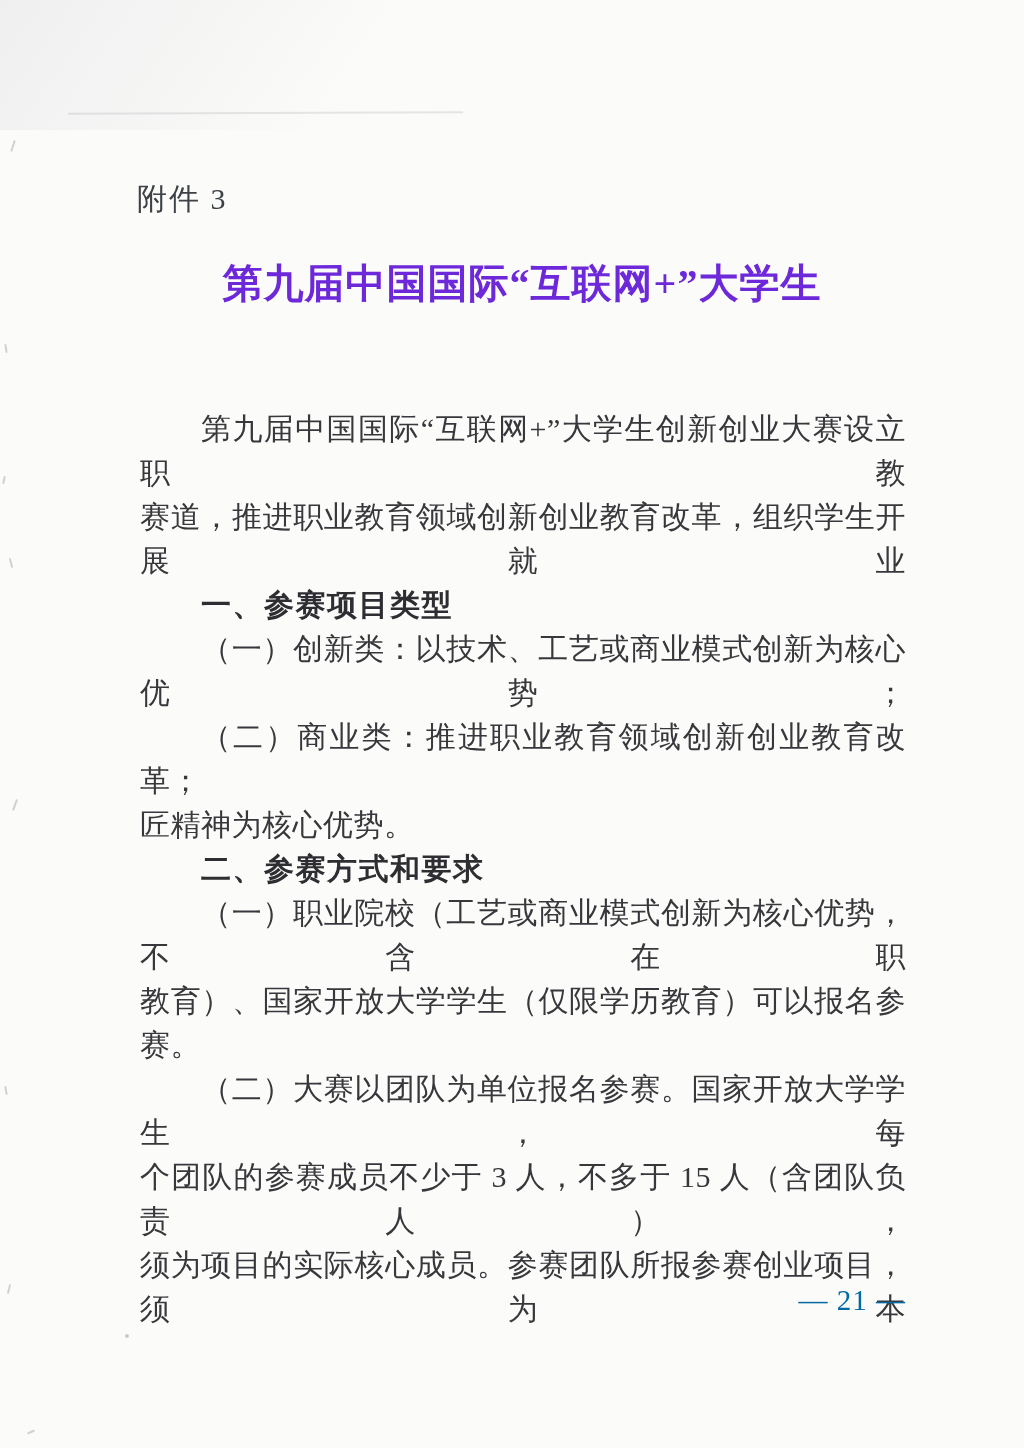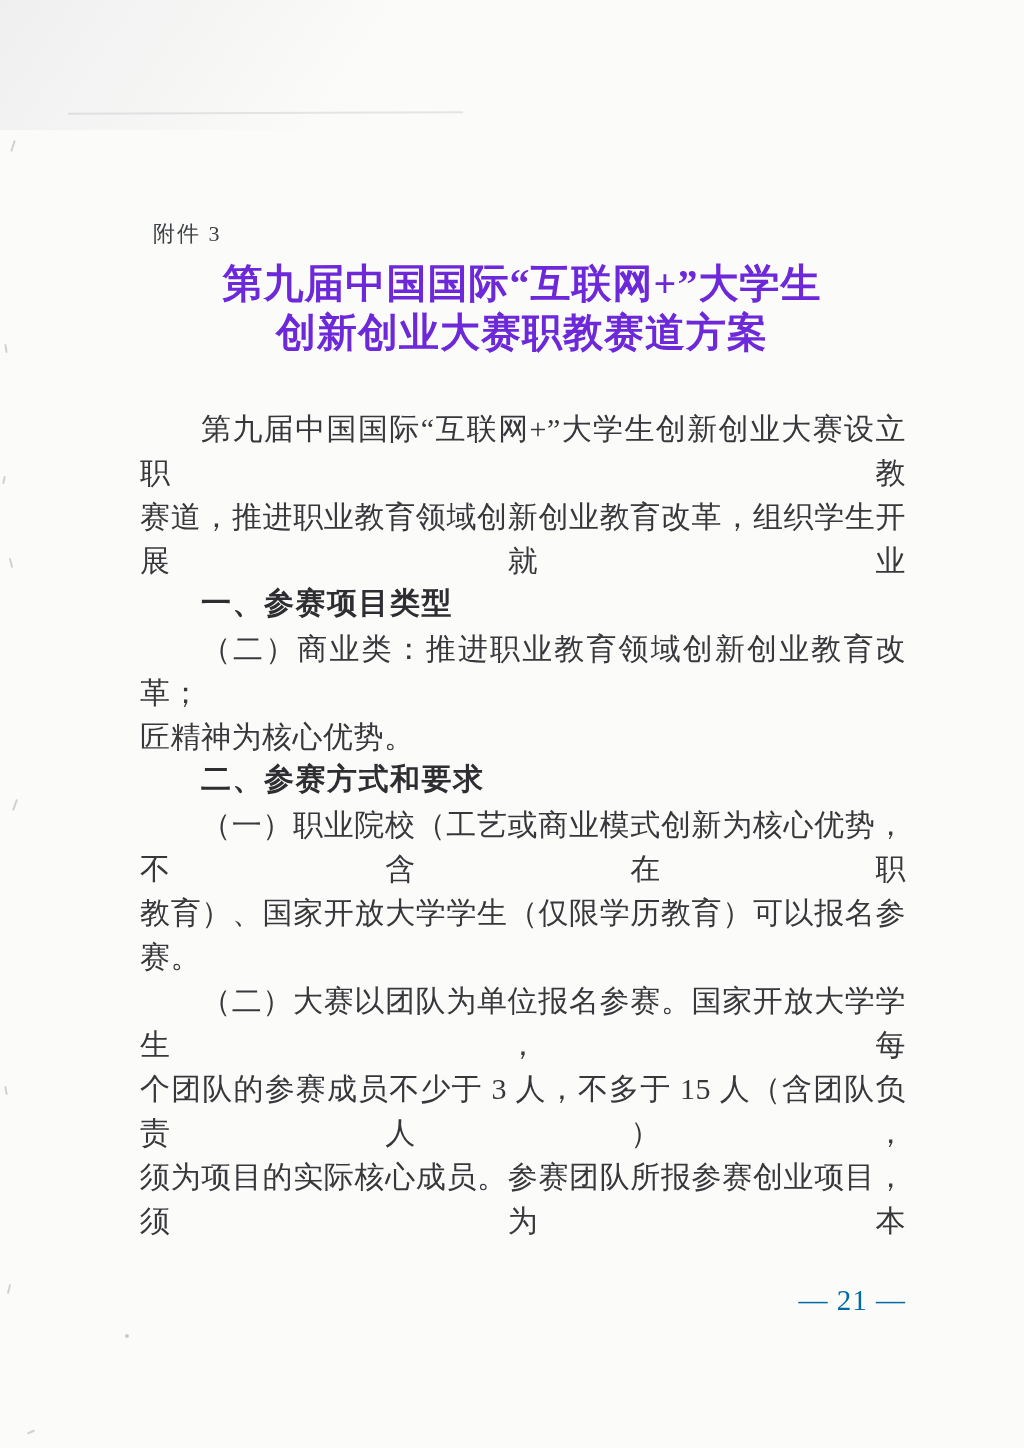--- a/index.html
+++ b/index.html
@@ -8,26 +8,25 @@
     width: 1024px;
     height: 1448px;
     margin: 0 auto;
     background: #fbfbfa;
     overflow: hidden;
     font-family: "Liberation Serif", "DejaVu Serif", serif;
     color: #38383c;
   }
   .attachment {
     position: absolute;
-    left: 153px;
+    left: 137px;
     top: 179px;
-    font-size: 22px;
+    font-size: 30px;
     letter-spacing: 2px;
     color: #3e4246;
-    margin-top: 40px;
   }
   .title {
     position: absolute;
     left: 129px;
     top: 259px;
     width: 786px;
     text-align: center;
     font-size: 40px;
     line-height: 49px;
     font-weight: 700;
@@ -44,21 +43,21 @@
   .line {
     line-height: 44px;
     letter-spacing: 0.5px;
     text-align: justify;
     text-justify: inter-character;
     white-space: normal;
   }
   .line.j  { text-align-last: justify; }
   .line.pi { text-indent: 61px; }
   .line.h  {
-    font-family: Liberation Mono, monospace;
+    font-family: Liberation Sans, sans-serif;
     font-weight: 700;
     color: #2e2e32;
     letter-spacing: 1.5px;
   }
   .pagenum {
     position: absolute;
     top: 1284px;
     right: 118px;
     font-size: 29px;
     letter-spacing: 1px;
@@ -108,27 +107,27 @@
   <div class="art tick t5"></div>
   <div class="art tick t6"></div>
   <div class="art tick t7"></div>
   <div class="art tick t8"></div>
   <div class="art dot"></div>
 
   <div class="attachment">附件 3</div>
 
   <div class="title">
     <div>第九届中国国际“互联网+”大学生</div>
-    <div>创新创业大赛职教赛道方案</div>
   </div>
 
   <div class="docbody">
     <div class="line pi j">第九届中国国际“互联网+”大学生创新创业大赛设立职教</div>
     <div class="line j">赛道，推进职业教育领域创新创业教育改革，组织学生开展就业</div>
     <div class="line pi h">一、参赛项目类型</div>
+    <div class="line pi j">（一）创新类：以技术、工艺或商业模式创新为核心优势；</div>
     <div class="line pi">（二）商业类：推进职业教育领域创新创业教育改革；</div>
     <div class="line">匠精神为核心优势。</div>
     <div class="line pi h">二、参赛方式和要求</div>
     <div class="line pi j">（一）职业院校（工艺或商业模式创新为核心优势，不含在职</div>
     <div class="line">教育）、国家开放大学学生（仅限学历教育）可以报名参赛。</div>
     <div class="line pi j">（二）大赛以团队为单位报名参赛。国家开放大学学生，每</div>
     <div class="line j">个团队的参赛成员不少于 3 人，不多于 15 人（含团队负责人），</div>
     <div class="line j">须为项目的实际核心成员。参赛团队所报参赛创业项目，须为本</div>
 
   </div>

